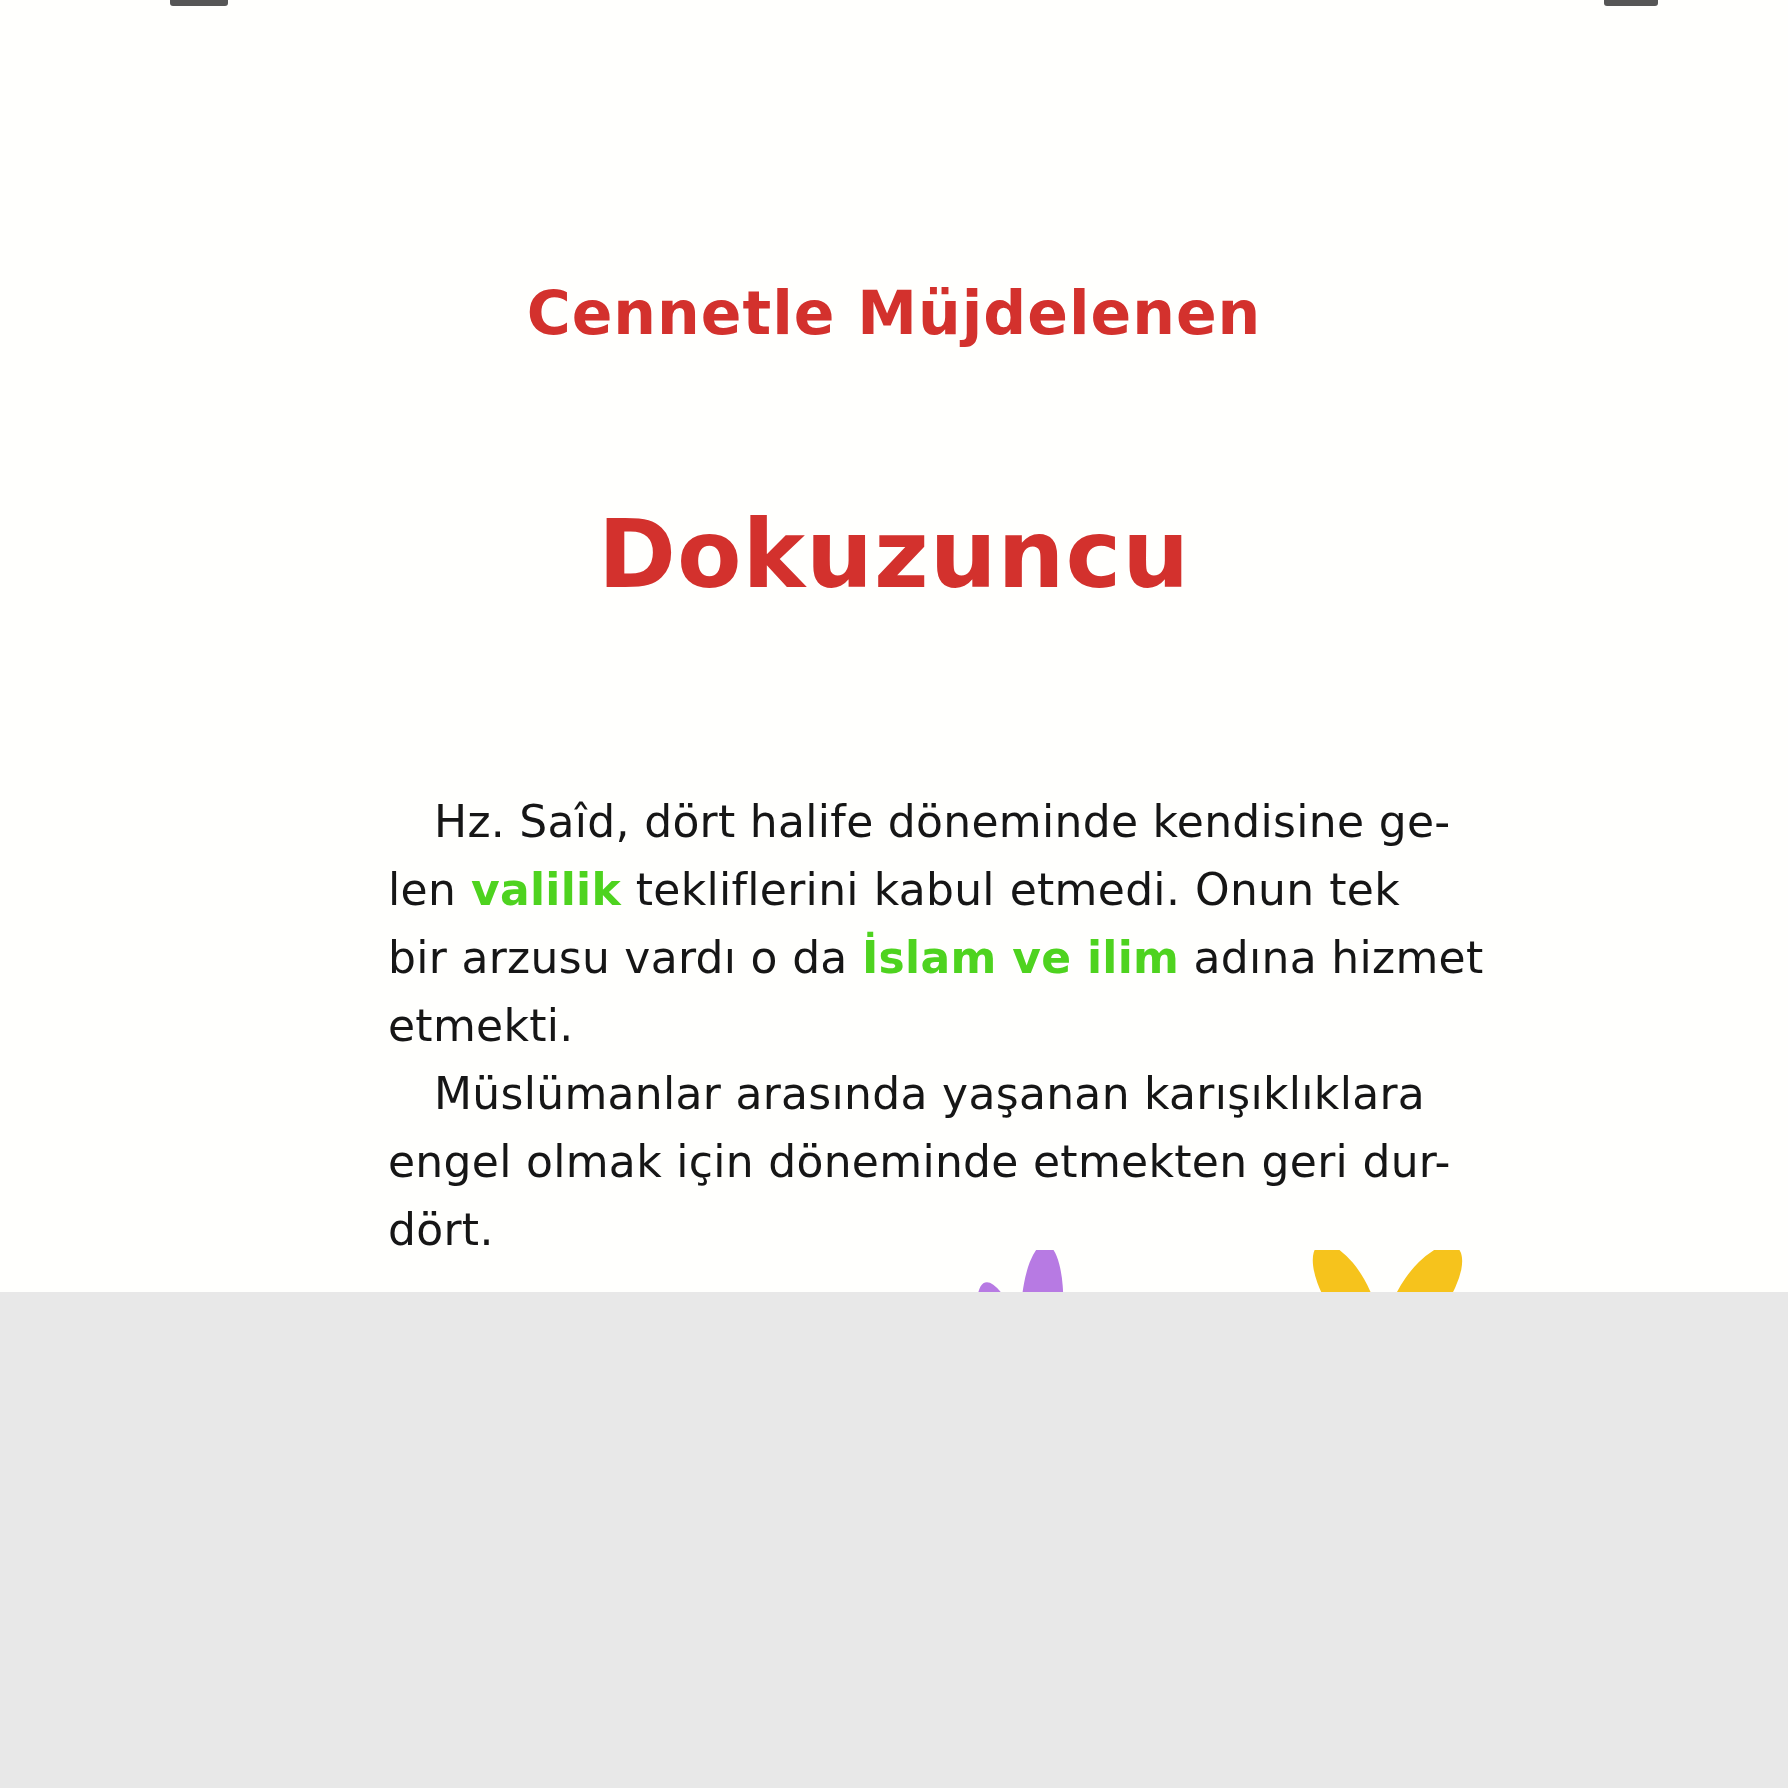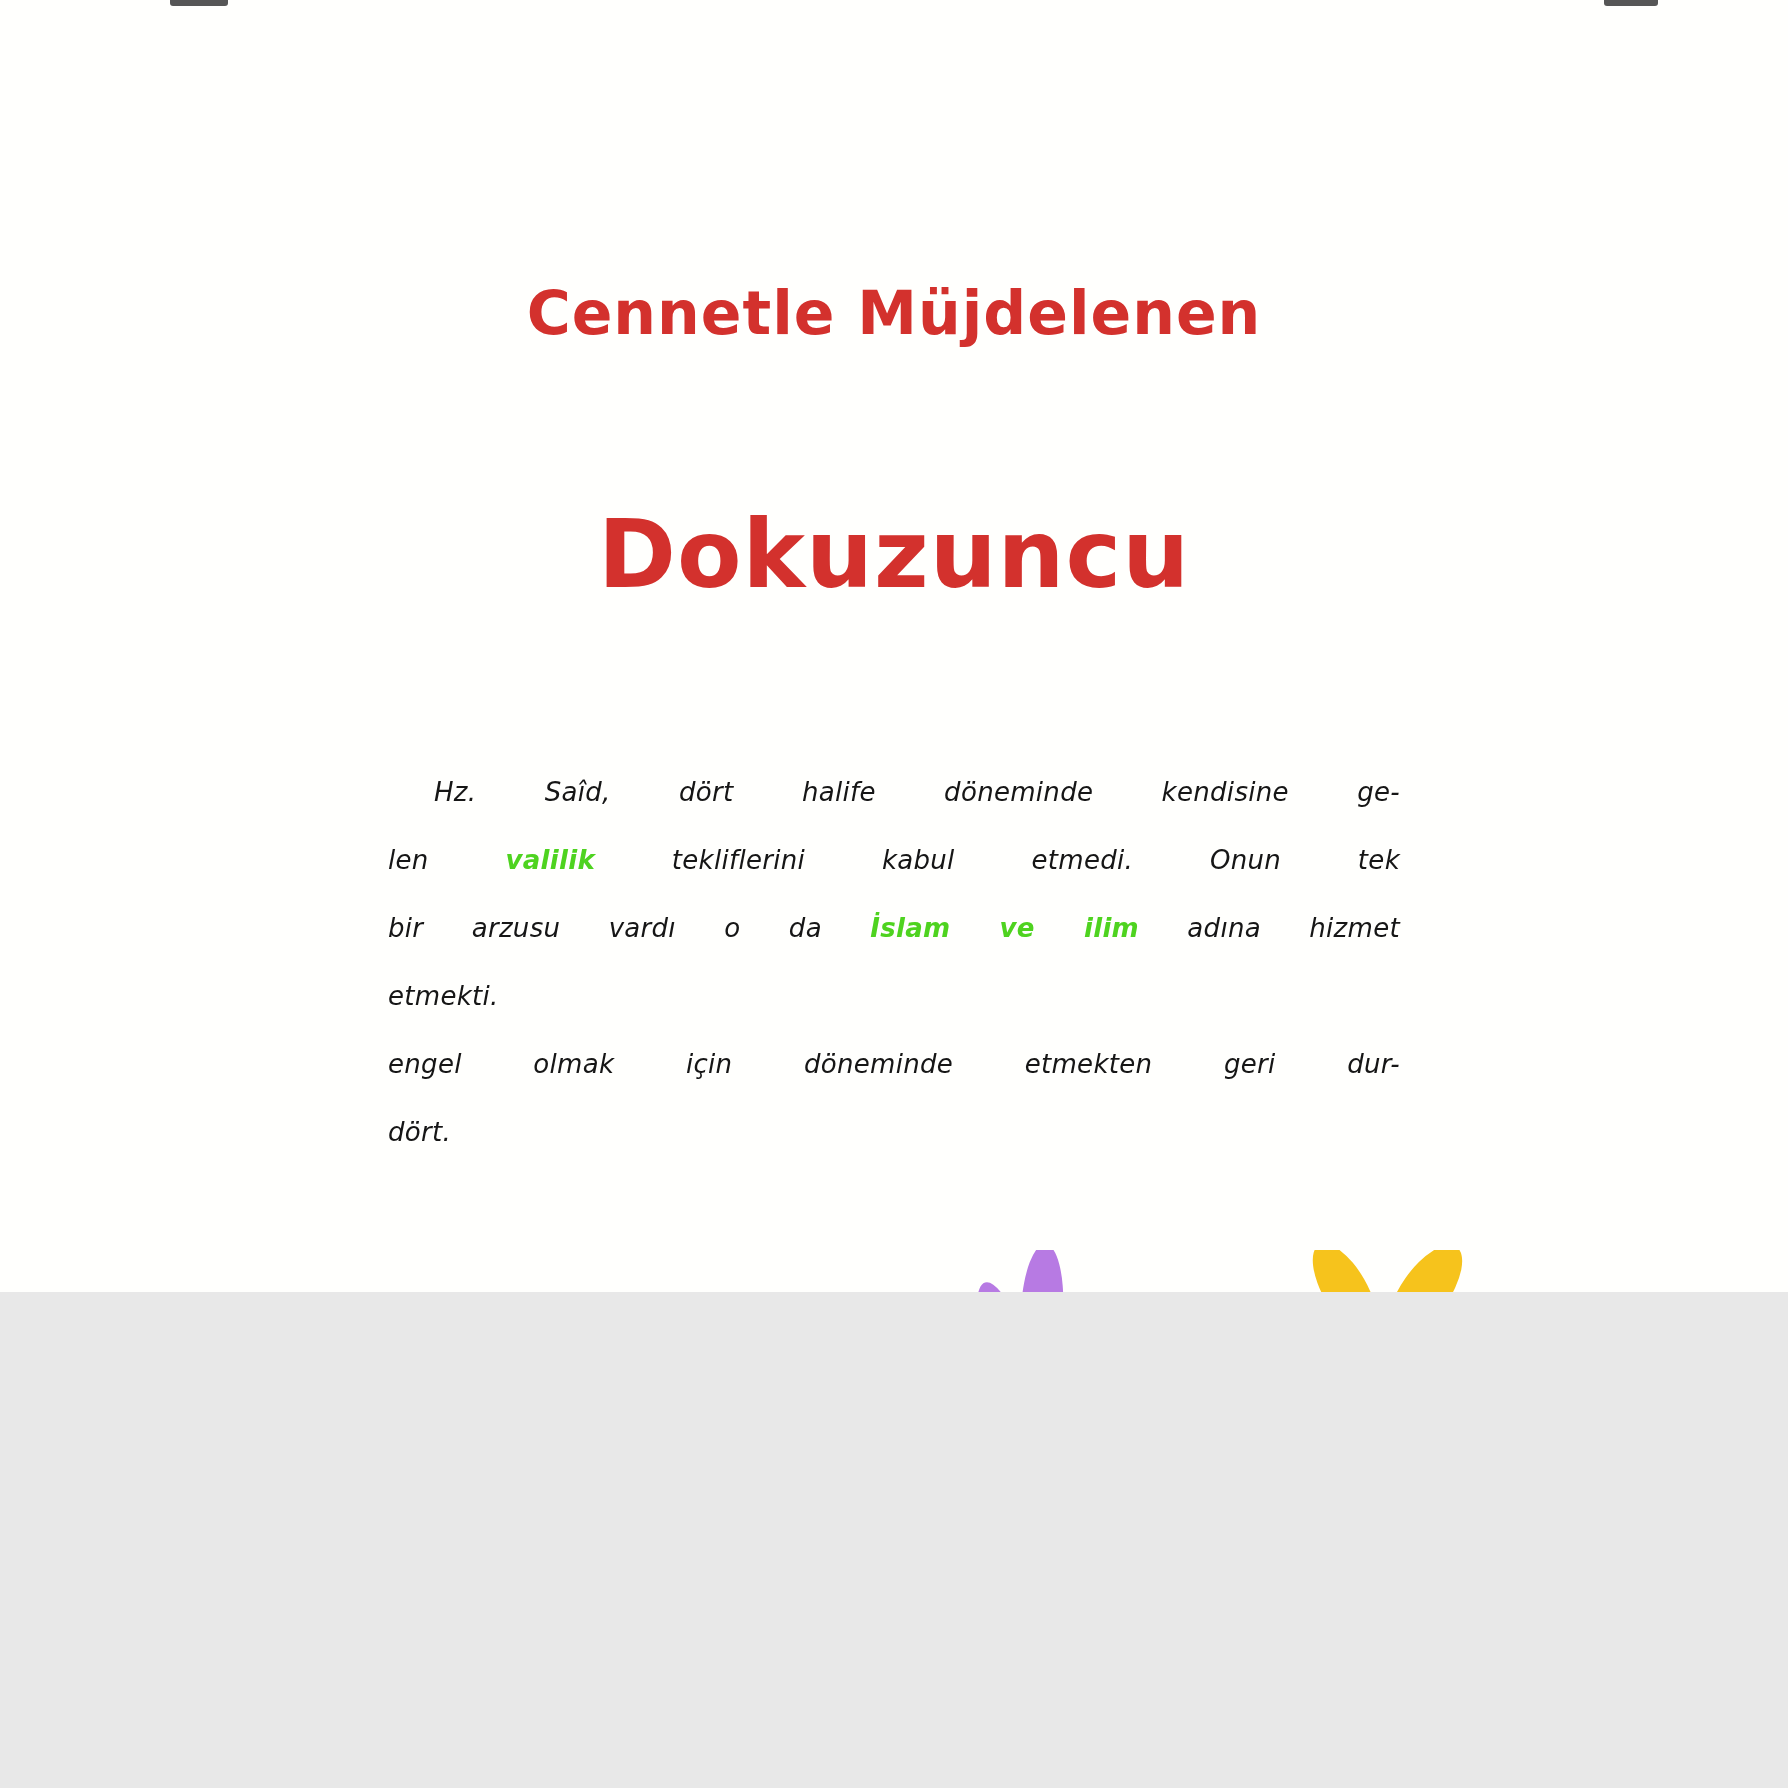--- a/index.html
+++ b/index.html
@@ -10,22 +10,22 @@
   .crop-mark{position:absolute;top:0;height:6px;background:var(--mark);border-radius:0 0 3px 3px;opacity:.85;}
   #crop-left{left:170px;width:58px;}
   #crop-right{left:1604px;width:54px;}
 
   .title-line{position:absolute;left:0;width:100%;text-align:center;color:var(--red);font-weight:bold;}
   #title-sub{top:278px;font-size:60px;letter-spacing:1px;}
   #title-main1{top:383px;font-size:94px;letter-spacing:0px;}
   #title-main2{top:500px;font-size:94px;letter-spacing:1px;}
 
   #body-text{
-    position:absolute;left:388px;top:758px;width:1012px;
-    color:var(--ink);font-size:26px;letter-spacing:.3px;font-style:italic;
+    position:absolute;left:388px;top:788px;width:1012px;
+    color:var(--ink);font-size:44px;letter-spacing:.3px;
   }
   .line{
     height:68px;line-height:68px;white-space:nowrap;
     text-align:justify;text-align-last:justify;
   }
   .line.last{text-align-last:left;}
   .line.indent{padding-left:46px;}
   .hl{color:var(--highlight);font-weight:bold;}
 
   #plants{position:absolute;left:0;top:1250px;width:1788px;height:538px;}
@@ -58,20 +58,21 @@
   <div class="crop-mark" id="crop-right"></div>
 
   <div class="title-line" id="title-sub">Cennetle Müjdelenen</div>
   <div class="title-line" id="title-main2">Dokuzuncu</div>
 
   <div id="body-text">
     <div class="line indent"><span>Hz. Saîd, dört halife döneminde kendisine ge-</span></div>
     <div class="line"><span>len </span><span class="hl">valilik</span><span> tekliflerini kabul etmedi. Onun tek</span></div>
     <div class="line"><span>bir arzusu vardı o da </span><span class="hl">İslam ve ilim</span><span> adına hizmet</span></div>
     <div class="line last"><span>etmekti.</span></div>
+    <div class="line indent"><span>Müslümanlar arasında yaşanan karışıklıklara</span></div>
     <div class="line"><span>engel olmak için döneminde etmekten geri dur-</span></div>
     <div class="line last"><span>dört.</span></div>
   </div>
 
   <svg id="plants" viewBox="0 1250 1788 538" xmlns="http://www.w3.org/2000/svg">
 
     <g>
       <path class="s-sea" stroke-width="9" d="M 446 1788 C 430 1650 400 1520 390 1408"></path>
       <ellipse class="f-sea" cx="455" cy="1500" rx="48" ry="16" transform="rotate(-35 455 1500)"></ellipse>
       <ellipse class="f-sea" cx="350" cy="1550" rx="45" ry="15" transform="rotate(35 350 1550)"></ellipse>

